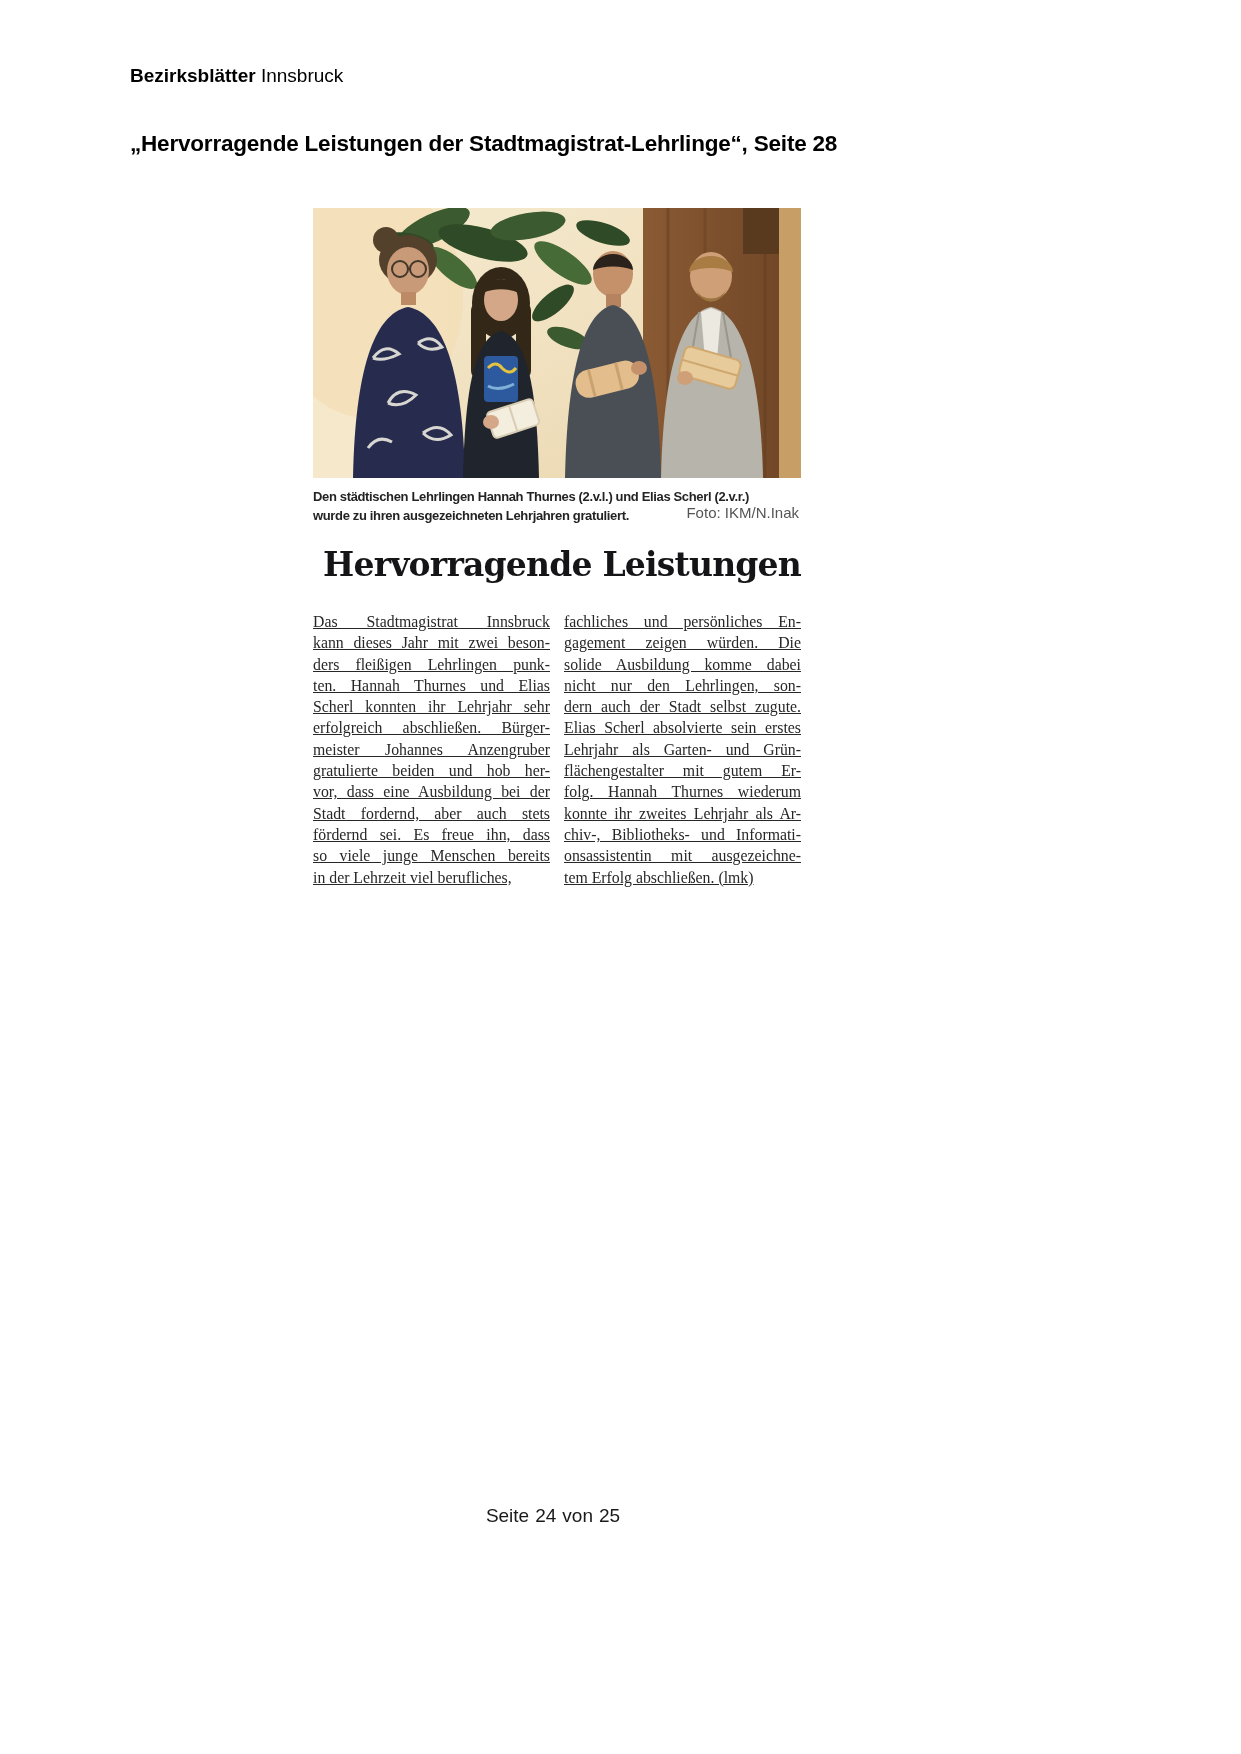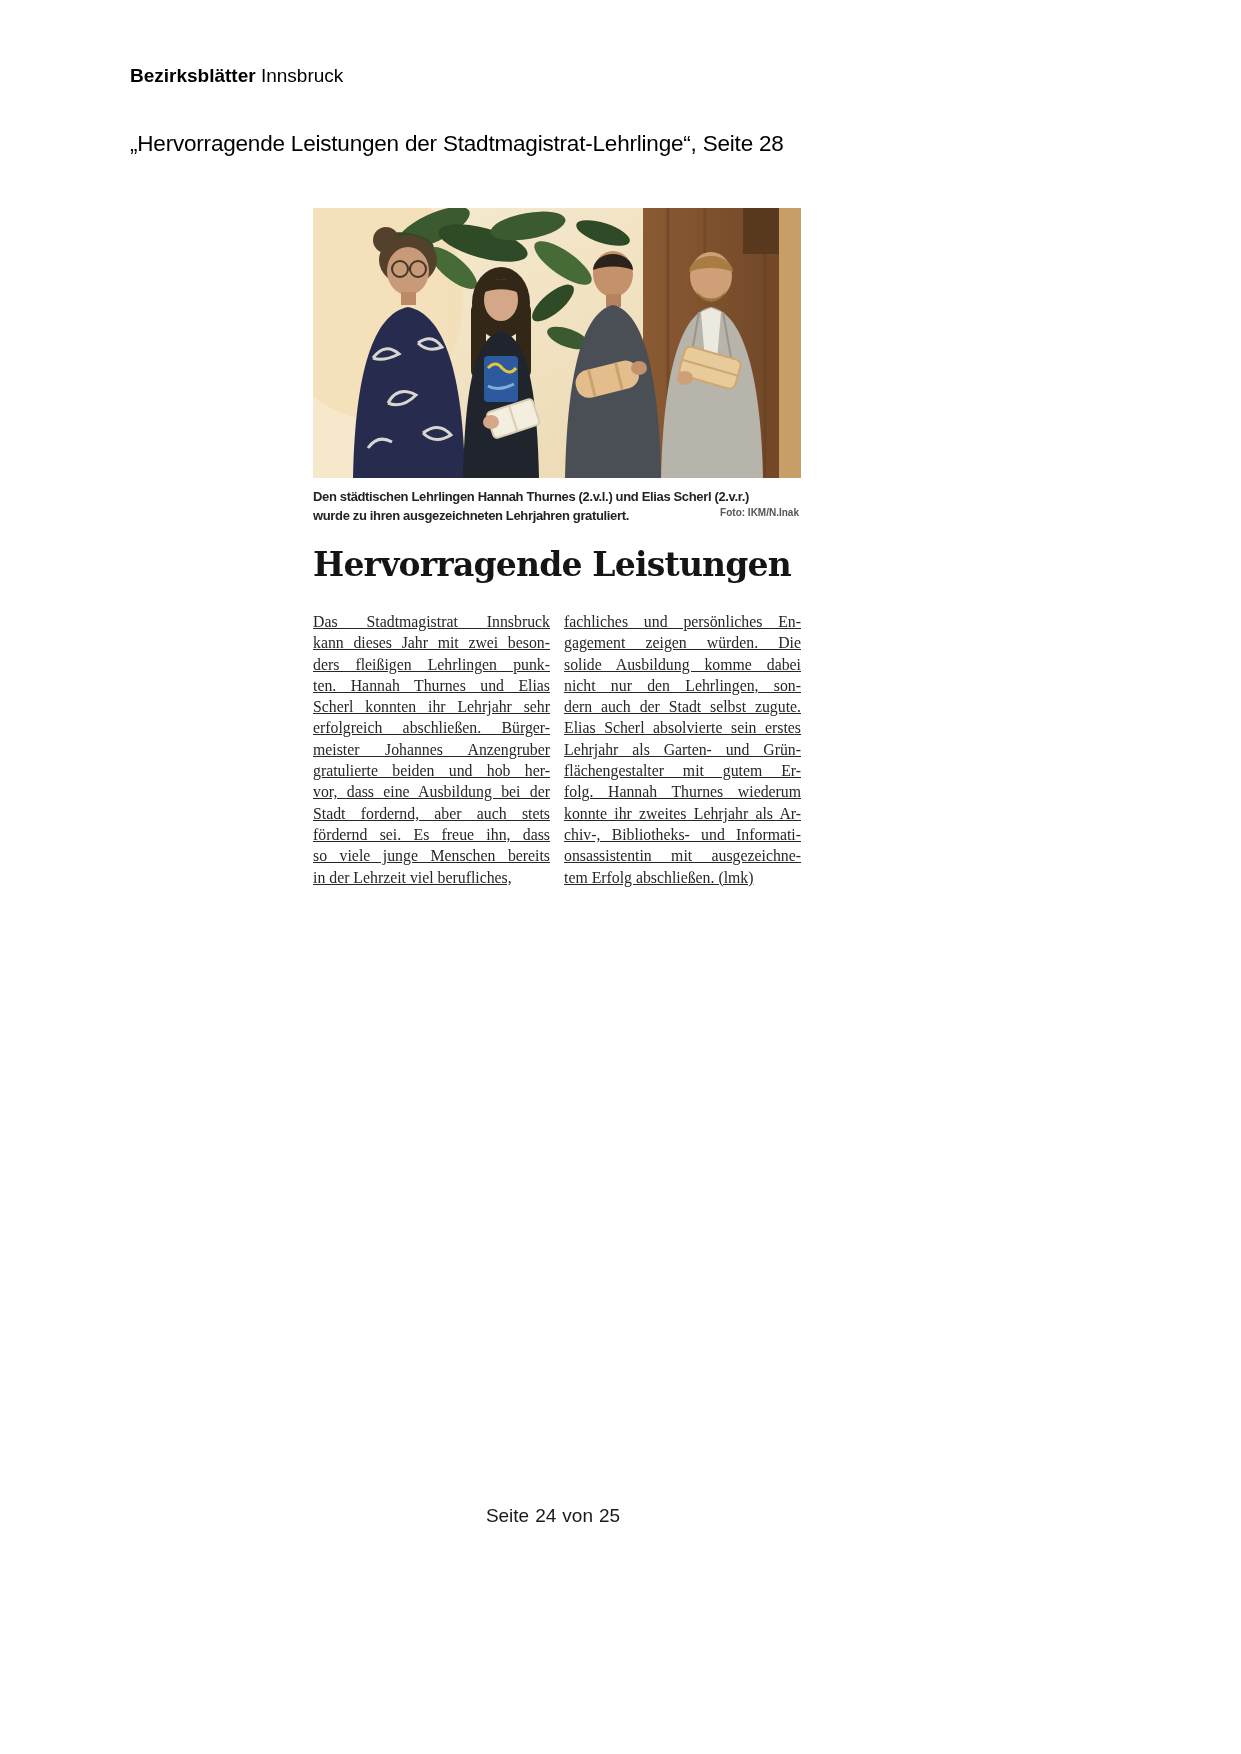--- a/index.html
+++ b/index.html
@@ -3,32 +3,32 @@
 <meta charset="utf-8">
 <style>
   html,body{margin:0;padding:0;background:#ffffff;}
   .page{
     position:relative;width:1115px;height:1754px;background:#ffffff;
     font-family:"Liberation Sans",sans-serif;color:#000;overflow:hidden;
   }
   
   .doc-header{position:absolute;left:130px;top:64px;font-size:19px;line-height:24px;}
   .doc-header .brand{font-weight:bold;}
-  .doc-title{position:absolute;left:130px;top:131px;font-size:22.5px;font-weight:normal;letter-spacing:-0.2px;}
+  .doc-title{position:absolute;left:130px;top:131px;font-size:22.5px;font-weight:bold;letter-spacing:-0.2px;}
   
   .clip{position:absolute;left:313px;top:208px;width:488px;}
   .photo{display:block;width:488px;height:270px;}
   .caption{position:relative;margin-top:9px;font-family:"Liberation Sans",sans-serif;
     font-weight:bold;font-size:13px;letter-spacing:-0.35px;line-height:19px;color:#232323;}
   .caption .cap-line{white-space:nowrap;}
-  .credit{position:absolute;right:2px;bottom:3px;font-size:10px;font-weight:bold;
+  .credit{position:absolute;right:2px;bottom:3px;font-size:15px;font-weight:normal;
     letter-spacing:0;color:#555;}
   .headline{margin-top:17px;font-family:"DejaVu Serif","Liberation Serif",serif;
     font-weight:bold;font-size:33px;line-height:46px;letter-spacing:-0.8px;color:#151517;}
-  .headline .hl-line{white-space:nowrap;}
+  .headline .hl-line{white-space:nowrap;text-align:right;}
   .columns{margin-top:23px;display:flex;gap:14px;
     font-family:"Liberation Serif",serif;font-size:15.8px;color:#272727;}
   .col{width:237px;line-height:21.3px;}
   .col .body-line{text-align:justify;text-align-last:justify;text-decoration:underline;}
   .col .body-line:last-child{text-align-last:left;}
   
   .doc-footer{position:absolute;left:0;top:1505px;width:1106px;text-align:center;
     font-size:19px;color:#1a1a1a;}
   .doc-footer .num{font-weight:normal;}
   .doc-footer span{padding:0 3px;}

